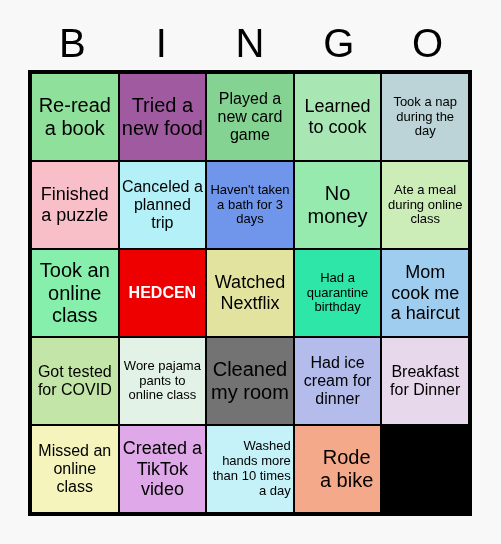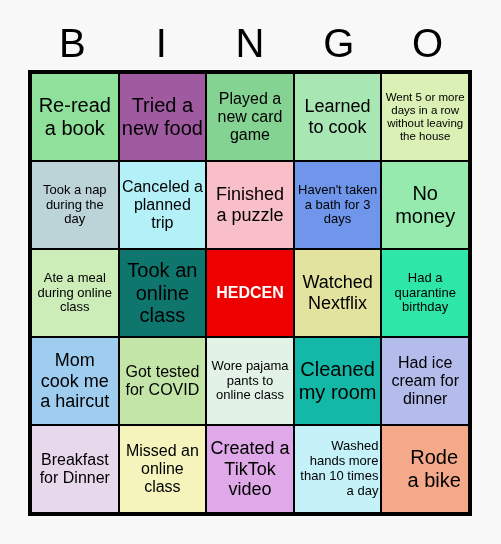--- a/index.html
+++ b/index.html
@@ -108,63 +108,60 @@
       </div>
       <div class="cell fs-xl" style="background: rgb(160, 90, 160);">
         <span class="cell-text">Tried a new food</span>
       </div>
       <div class="cell fs-md" style="background: rgb(133, 211, 146);">
         <span class="cell-text">Played a new card game</span>
       </div>
       <div class="cell fs-lg" style="background: rgb(168, 230, 180);">
         <span class="cell-text">Learned to cook</span>
       </div>
-      <div class="cell fs-xs" style="background: rgb(218, 240, 180);">
-        <span class="cell-text">Went 5 or more days in a row without leaving the house</span>
-      </div>
       <div class="cell fs-sm" style="background: rgb(188, 212, 216);">
         <span class="cell-text">Took a nap during the day</span>
       </div>
+      <div class="cell fs-lg" style="background: rgb(249, 191, 201);">
+        <span class="cell-text">Finished a puzzle</span>
+      </div>
       <div class="cell fs-md" style="background: rgb(180, 240, 248);">
         <span class="cell-text">Canceled a planned trip</span>
-      </div>
-      <div class="cell fs-lg" style="background: rgb(249, 191, 201);">
-        <span class="cell-text">Finished a puzzle</span>
       </div>
       <div class="cell fs-sm" style="background: rgb(111, 150, 234);">
         <span class="cell-text">Haven't taken a bath for 3 days</span>
       </div>
       <div class="cell fs-xl" style="background: rgb(150, 234, 174);">
         <span class="cell-text">No money</span>
       </div>
       <div class="cell fs-sm" style="background: rgb(204, 236, 184);">
         <span class="cell-text">Ate a meal during online class</span>
       </div>
-      <div class="cell fs-xl" style="background: #0f766e; align-items: center;">
+      <div class="cell fs-xl" style="background: #86efac; align-items: center;">
         <span class="cell-text">Took an online class</span>
       </div>
       <div class="cell fs-md cell-center" style="background: rgb(238, 0, 0);">
         <span class="cell-text">HEDCEN</span>
       </div>
       <div class="cell fs-lg" style="background: rgb(227, 227, 160);">
         <span class="cell-text">Watched Nextflix</span>
       </div>
       <div class="cell fs-sm" style="background: rgb(46, 230, 168);">
         <span class="cell-text">Had a quarantine birthday</span>
       </div>
       <div class="cell fs-lg" style="background: rgb(159, 205, 240);">
         <span class="cell-text">Mom cook me a haircut</span>
       </div>
       <div class="cell fs-md" style="background: rgb(195, 230, 168);">
         <span class="cell-text">Got tested for COVID</span>
       </div>
       <div class="cell fs-sm" style="background: rgb(226, 242, 230);">
         <span class="cell-text">Wore pajama pants to online class</span>
       </div>
-      <div class="cell fs-xl" style="background: #14b8a6;">
+      <div class="cell fs-xl" style="background: #737373;">
         <span class="cell-text">Cleaned my room</span>
       </div>
       <div class="cell fs-md" style="background: rgb(180, 188, 236);">
         <span class="cell-text">Had ice cream for dinner</span>
       </div>
       <div class="cell fs-md" style="background: rgb(232, 216, 236);">
         <span class="cell-text">Breakfast for Dinner</span>
       </div>
       <div class="cell fs-md" style="background: rgb(244, 244, 188);">
         <span class="cell-text">Missed an online class</span>

